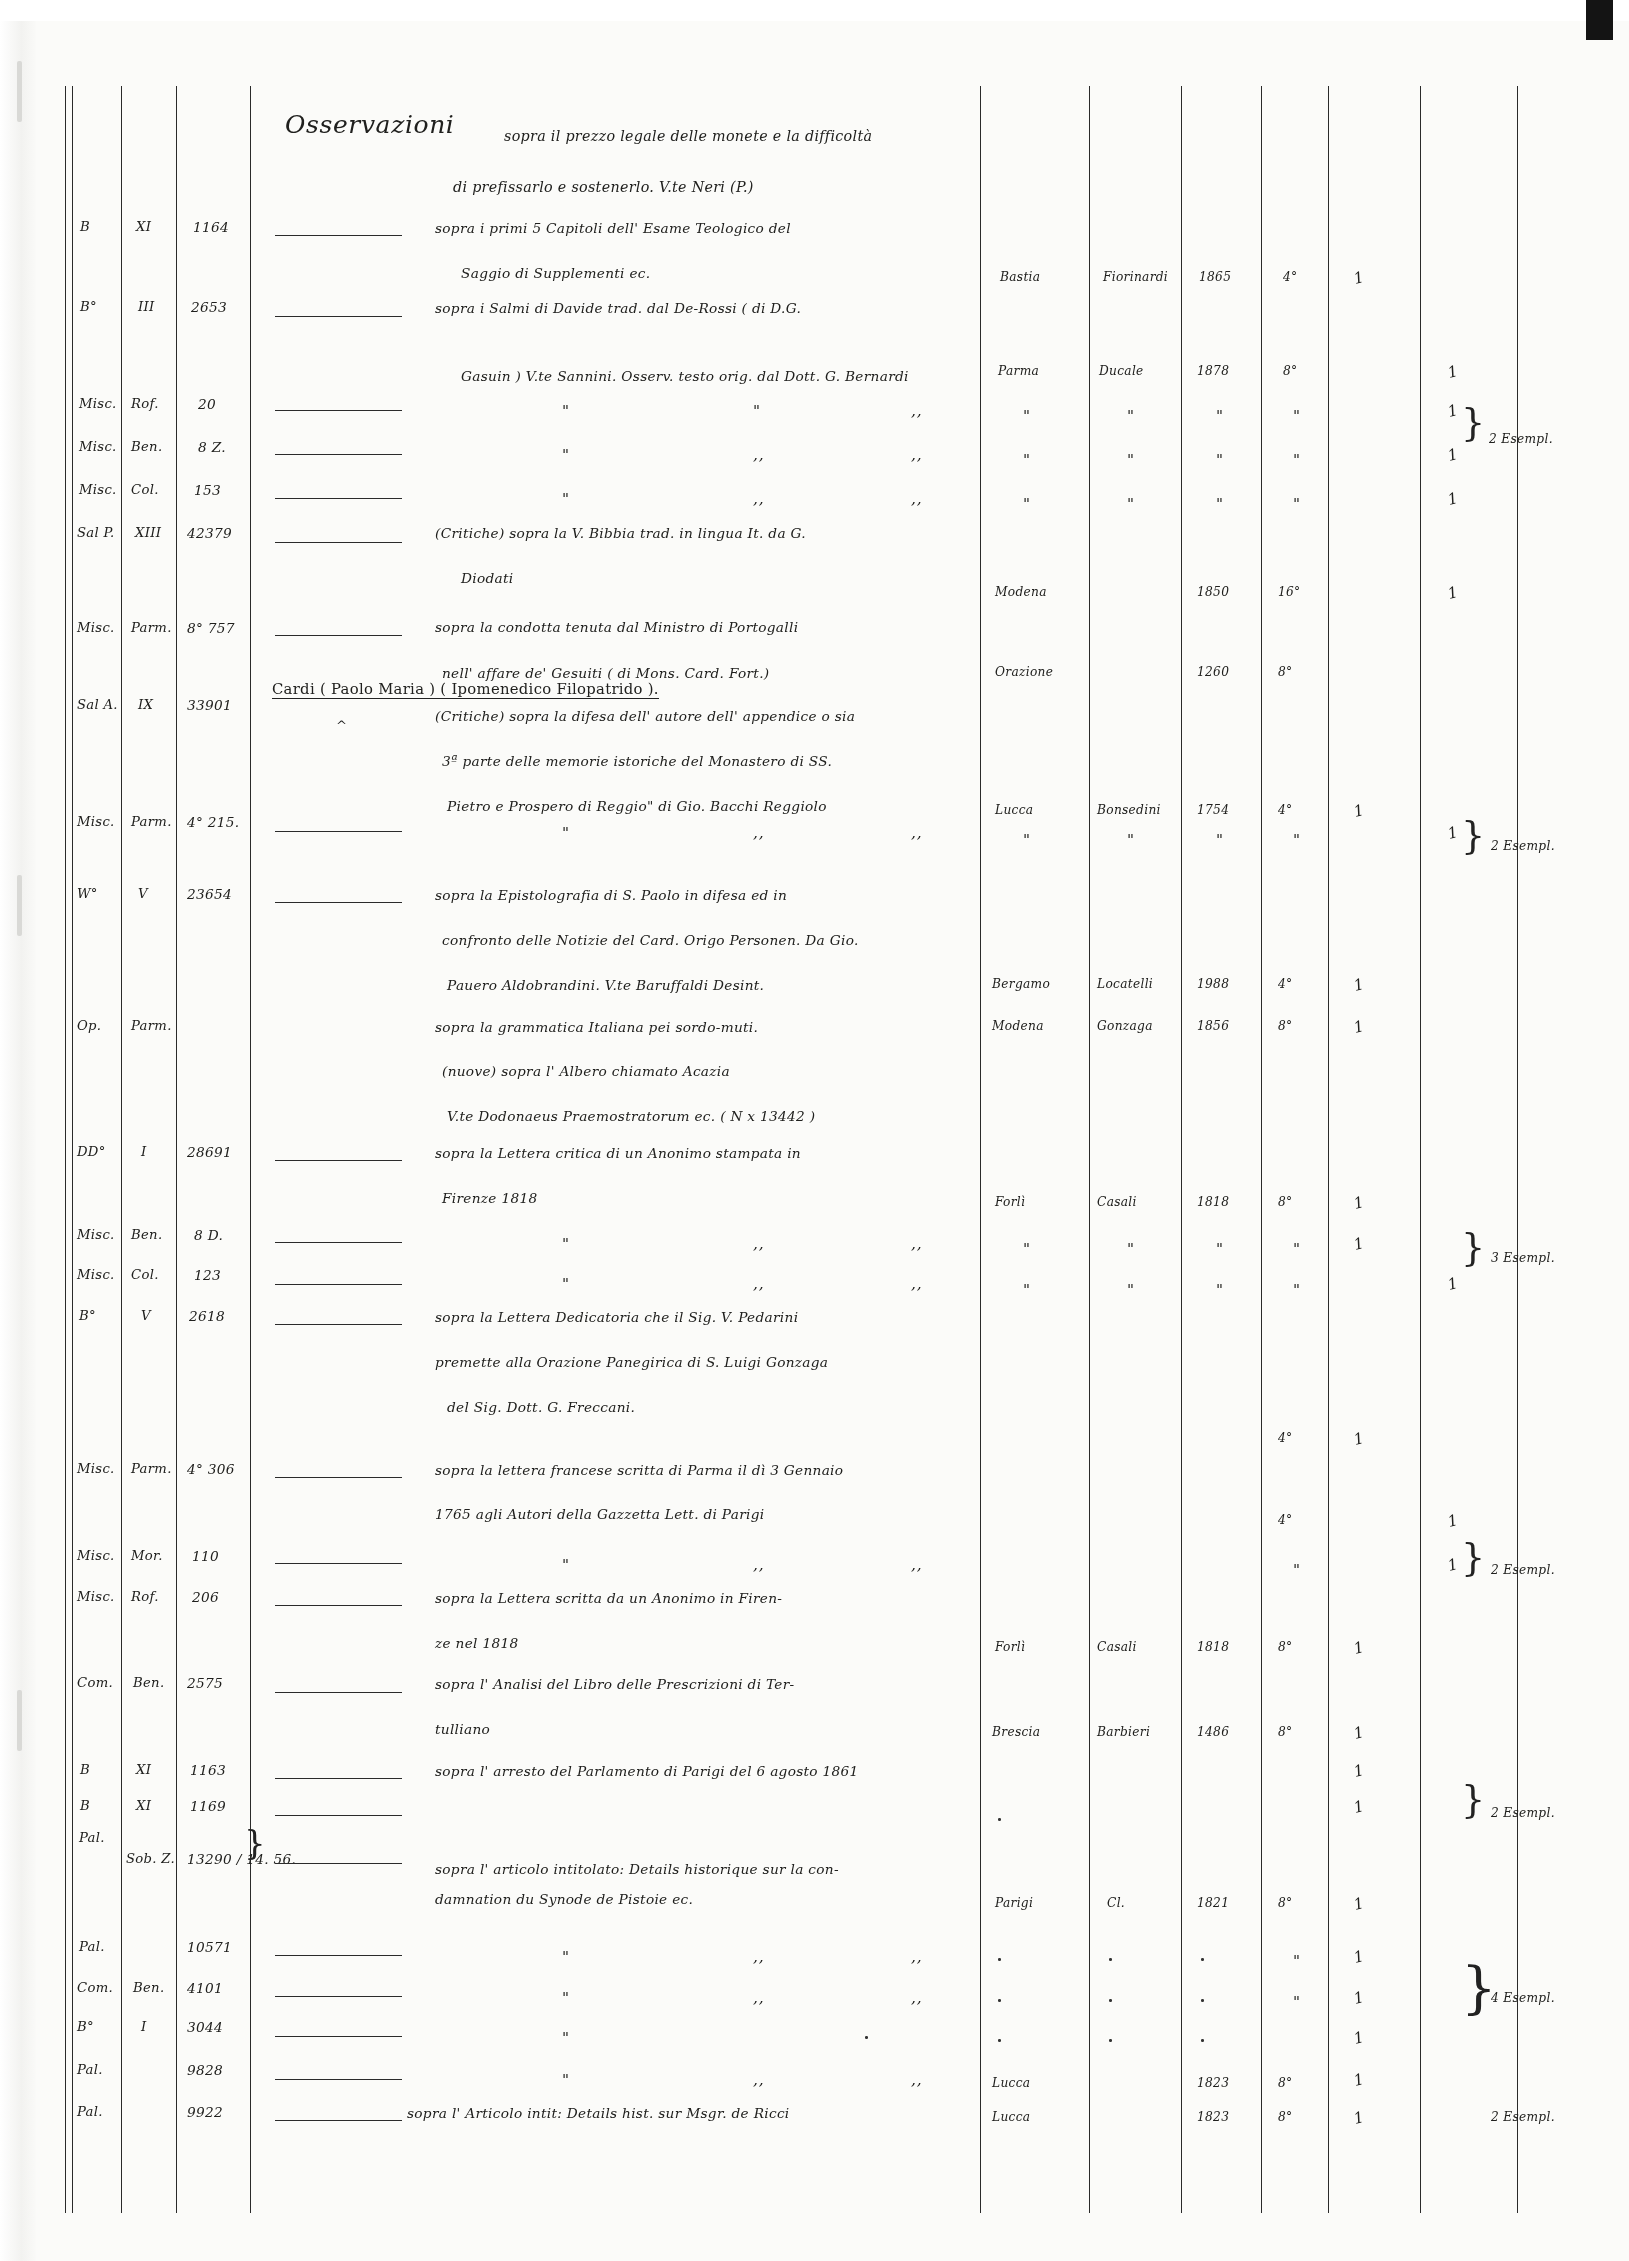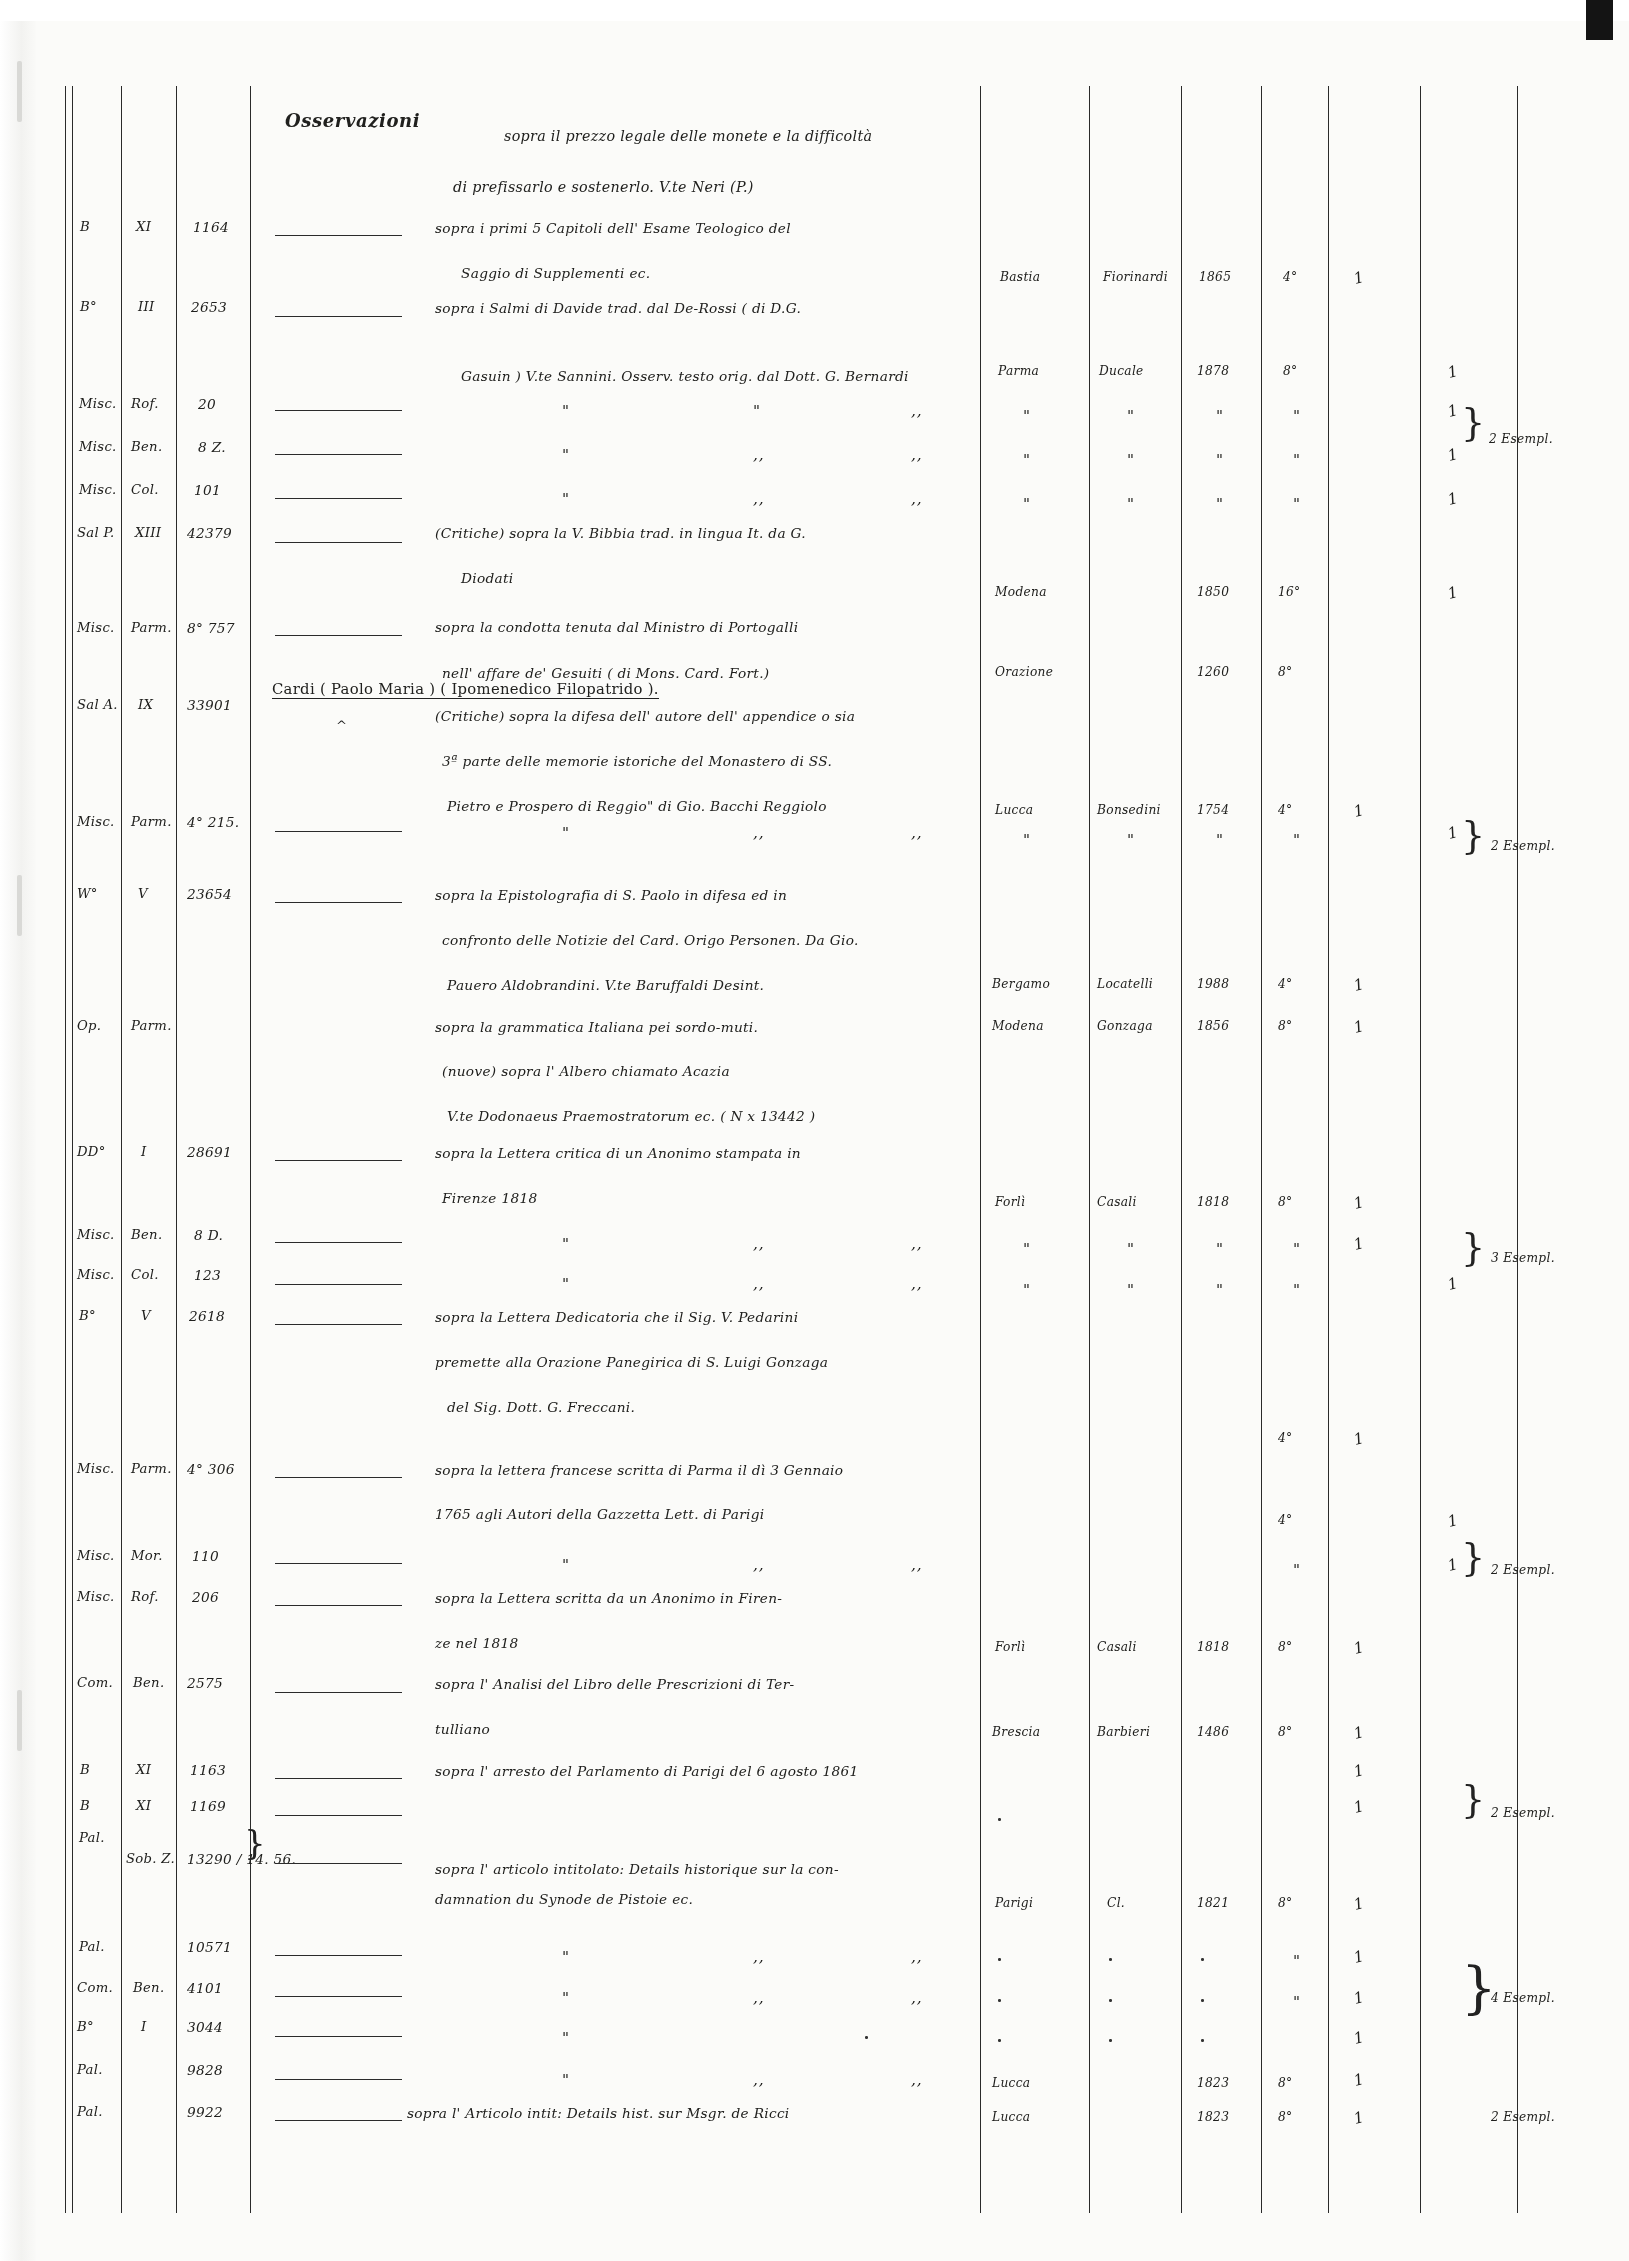--- a/index.html
+++ b/index.html
@@ -41,23 +41,22 @@
     color:#20201e;
     white-space:nowrap;
     letter-spacing:0.3px;
   }
   .cell{position:absolute;}
   .c-code{font-size:13.2px;}
   .c-num{font-size:13.7px;}
   .c-body{font-size:13.7px;}
   .c-small{font-size:12.2px;}
   .title-main{
-    font-size:18px;
+    font-size:25px;
     letter-spacing:0.6px;
-    font-weight:bold;
   }
   .title-sub{font-size:14.3px;}
   .rule{
     position:absolute;height:1px;background:#2b2b2b;
   }
   .ditto{font-size:15.3px;letter-spacing:1px;}
   .brace{
     position:absolute;
     font-size:38px;
     line-height:.8;
@@ -147,21 +146,21 @@
   <div class="cell hw ditto" style="left:753px; top:446px;">,,</div>
   <div class="cell hw ditto" style="left:911px; top:446px;">,,</div>
   <div class="cell hw ditto" style="left:1023px; top:451px;">"</div>
   <div class="cell hw ditto" style="left:1127px; top:451px;">"</div>
   <div class="cell hw ditto" style="left:1216px; top:451px;">"</div>
   <div class="cell hw ditto" style="left:1293px; top:451px;">"</div>
   <div class="cell hw tick" style="left:1448px; top:446px;">1</div>
 
   <div class="cell hw c-code" style="left:79px; top:482px;">Misc.</div>
   <div class="cell hw c-code" style="left:131px; top:482px;">Col.</div>
-  <div class="cell hw c-num" style="left:194px; top:482px;">101</div>
+  <div class="cell hw c-num" style="left:194px; top:482px;">153</div>
   <div class="rule" style="left:275px; top:498px; width:127px;"></div>
   <div class="cell hw ditto" style="left:562px; top:490px;">"</div>
   <div class="cell hw ditto" style="left:753px; top:490px;">,,</div>
   <div class="cell hw ditto" style="left:911px; top:490px;">,,</div>
   <div class="cell hw ditto" style="left:1023px; top:495px;">"</div>
   <div class="cell hw ditto" style="left:1127px; top:495px;">"</div>
   <div class="cell hw ditto" style="left:1216px; top:495px;">"</div>
   <div class="cell hw ditto" style="left:1293px; top:495px;">"</div>
   <div class="cell hw tick" style="left:1448px; top:490px;">1</div>
 

